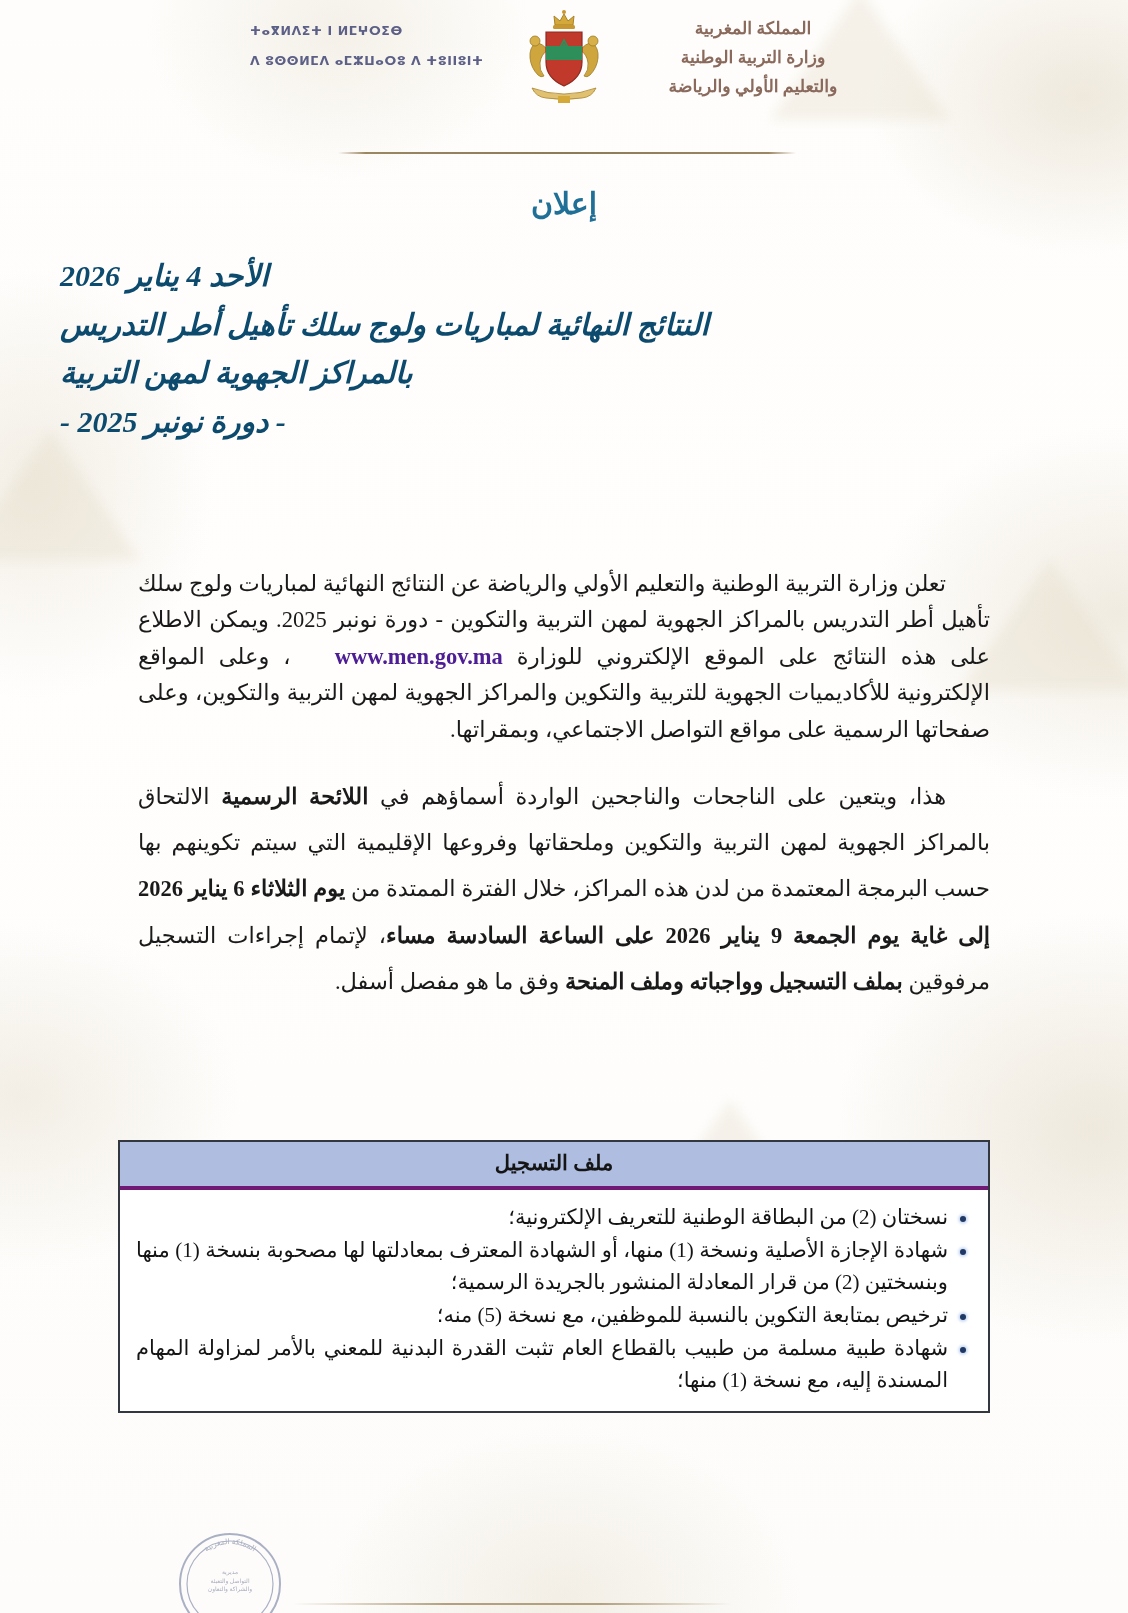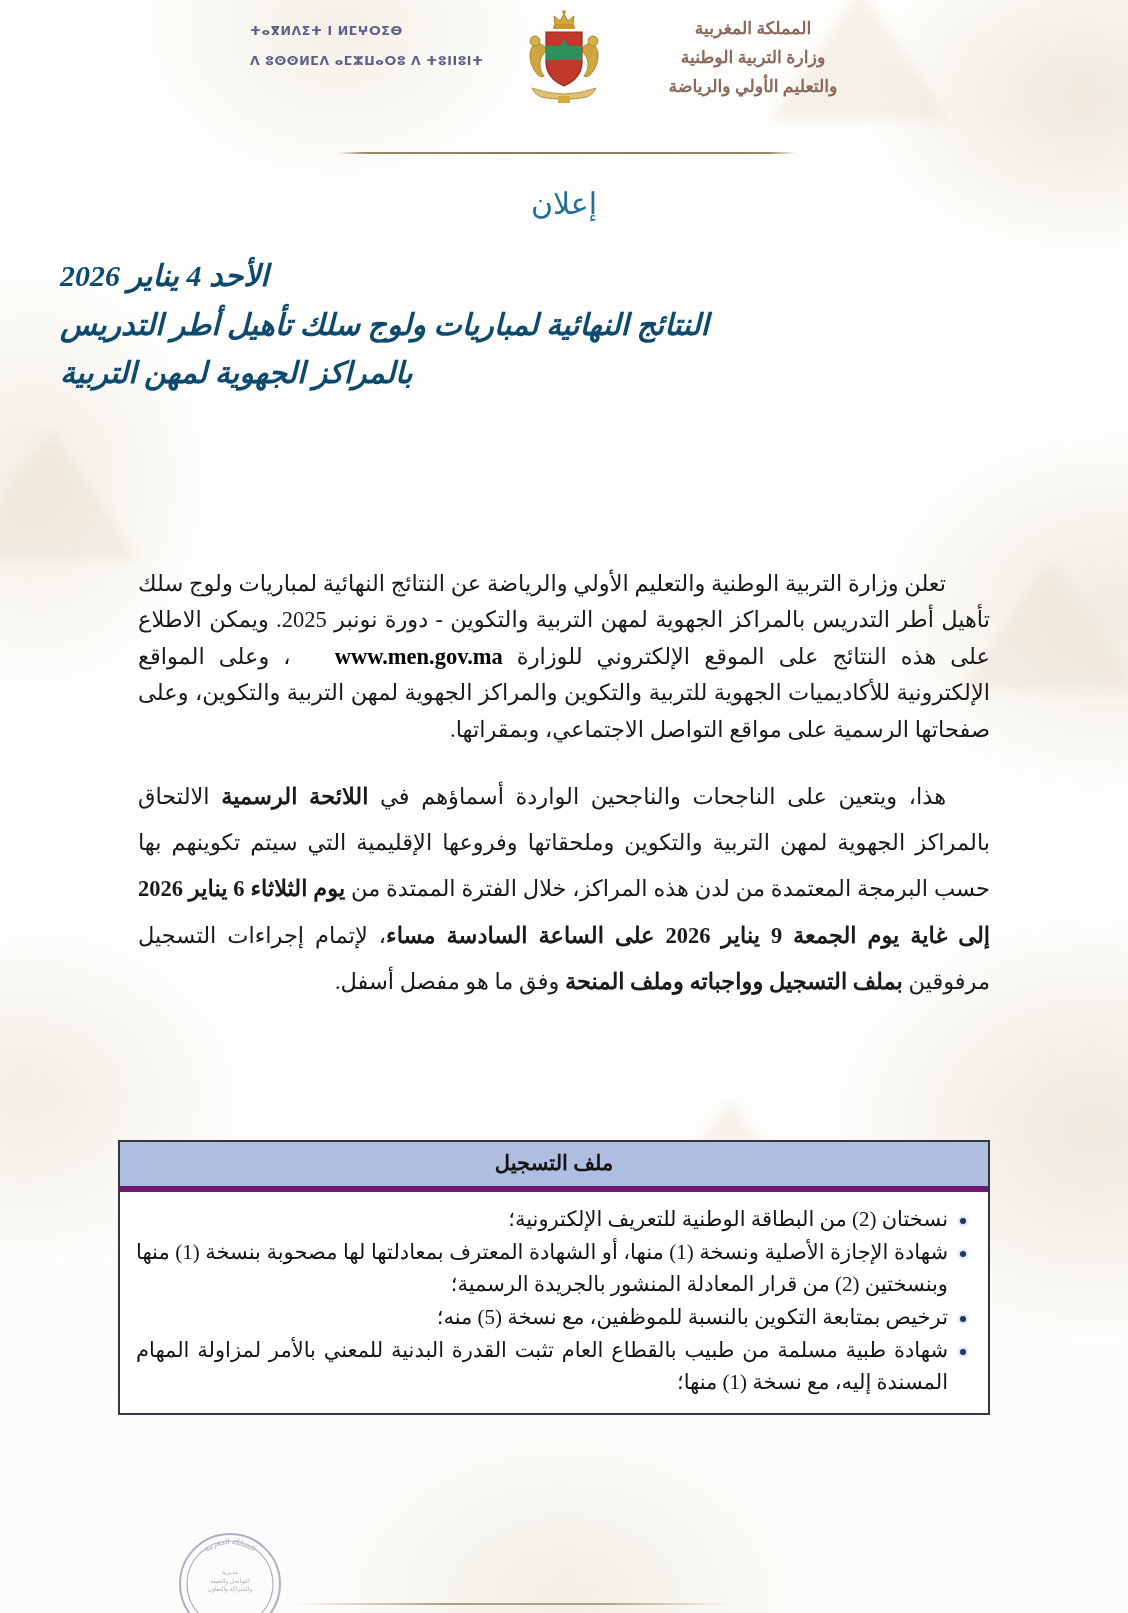--- a/index.html
+++ b/index.html
@@ -102,21 +102,21 @@
     background: linear-gradient(90deg, rgba(150,128,96,0) 0%, #9c8763 6%, #8d7a58 50%, #9c8763 94%, rgba(150,128,96,0) 100%);
   }
 
   
   .announce {
     position: absolute;
     top: 186px;
     left: 0; right: 0;
     text-align: center;
     font-size: 30px;
-    font-weight: 400;
+    font-weight: 700;
     color: #1f6f96;
     font-family: "Liberation Serif", serif;
   }
   .title-block {
     position: absolute;
     top: 252px;
     left: 60px;
     right: 60px;
     text-align: left;
     color: #0c4a6e;
@@ -139,41 +139,41 @@
     font-family: "Liberation Serif", serif;
     font-size: 22.5px;
     line-height: 1.62;
     color: #1a1a1a;
   }
   .body-text p { margin: 0; }
   .p1 { text-indent: 44px; }
   .p2 { margin-top: 26px !important; text-indent: 44px; line-height: 2.05; }
   .b { font-weight: 700; }
   .link {
-    color: #000000;
+    color: #4c1d95;
     font-weight: 700;
     direction: ltr;
     unicode-bidi: embed;
     display: inline-block;
     font-family: "Liberation Serif", serif;
   }
 
   
   .doc-table {
     position: absolute;
     top: 1140px;
     right: 138px;
     width: 868px;
     border: 2px solid #33373f;
     background: #ffffff;
     direction: rtl;
   }
   .doc-table-head {
     background: #aebde0;
-    border-bottom: 6px solid #701a75;
+    border-bottom: 4px solid #701a75;
     text-align: center;
     font-weight: 700;
     font-size: 21px;
     color: #151515;
     padding: 9px 0 10px;
     font-family: "Liberation Serif", serif;
   }
   .doc-table-body {
     padding: 4px 6px 7px 8px;
   }
@@ -281,20 +281,21 @@
   </div>
 
   <div class="rule"></div>
 
   <div class="announce">إعلان</div>
 
   <div class="title-block">
     <span class="tline">الأحد 4 يناير 2026</span>
     <span class="tline">النتائج النهائية لمباريات ولوج سلك تأهيل أطر التدريس</span>
     <span class="tline">بالمراكز الجهوية لمهن التربية</span>
+    <span class="tline">- دورة نونبر 2025 -</span>
   </div>
 
   <div class="body-text">
     <p class="p1"><span>تعلن وزارة التربية الوطنية والتعليم الأولي والرياضة عن النتائج النهائية لمباريات ولوج سلك تأهيل أطر التدريس بالمراكز الجهوية لمهن التربية والتكوين - دورة نونبر 2025. ويمكن الاطلاع على هذه النتائج على الموقع الإلكتروني للوزارة </span><span class="link">www.men.gov.ma</span><span>، وعلى المواقع الإلكترونية للأكاديميات الجهوية للتربية والتكوين والمراكز الجهوية لمهن التربية والتكوين، وعلى صفحاتها الرسمية على مواقع التواصل الاجتماعي، وبمقراتها.</span></p>
 
     <p class="p2"><span>هذا، ويتعين على الناجحات والناجحين الواردة أسماؤهم في </span><span class="b">اللائحة الرسمية</span><span> الالتحاق بالمراكز الجهوية لمهن التربية والتكوين وملحقاتها وفروعها الإقليمية التي سيتم تكوينهم بها حسب البرمجة المعتمدة من لدن هذه المراكز، خلال الفترة الممتدة من </span><span class="b">يوم الثلاثاء 6 يناير 2026 إلى غاية يوم الجمعة 9 يناير 2026 على الساعة السادسة مساء</span><span>، لإتمام إجراءات التسجيل مرفوقين </span><span class="b">بملف التسجيل وواجباته وملف المنحة</span><span> وفق ما هو مفصل أسفل.</span></p>
   </div>
 
   <div class="doc-table">
     <div class="doc-table-head">ملف التسجيل</div>

